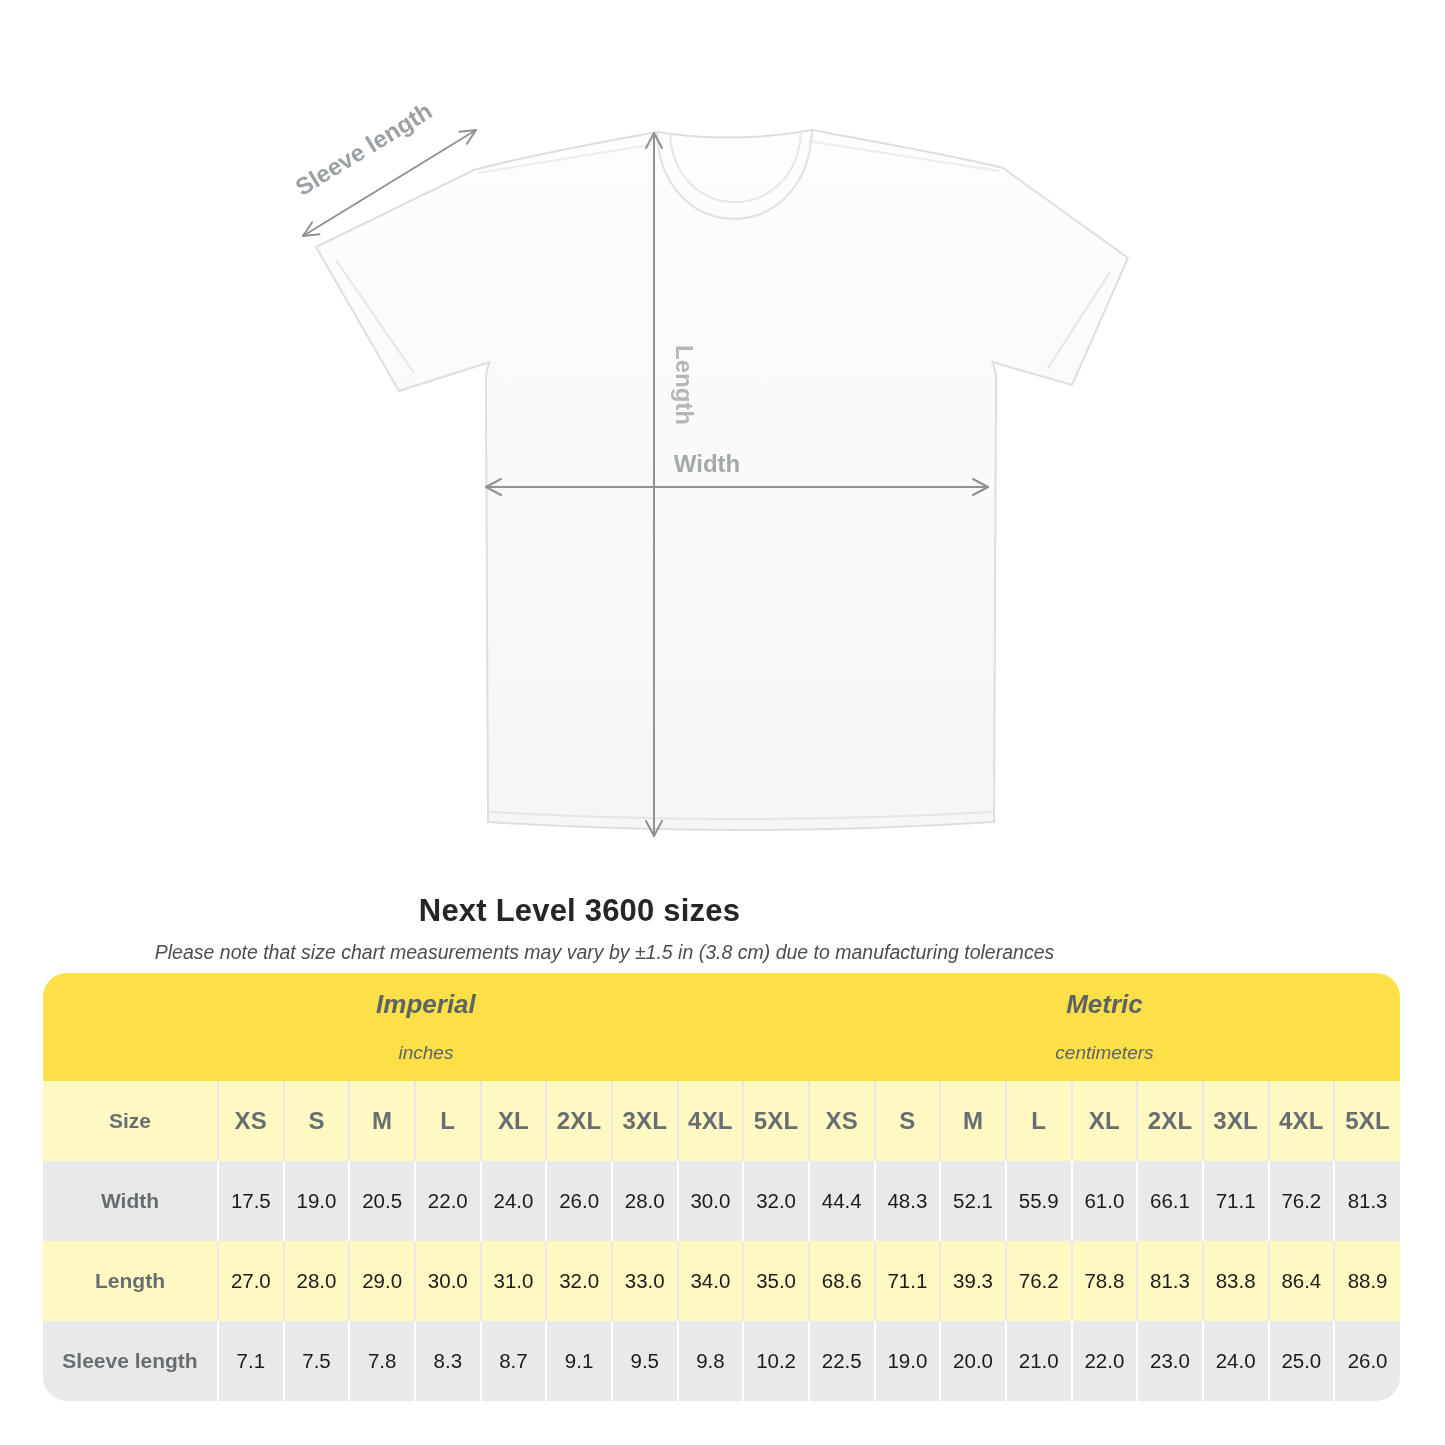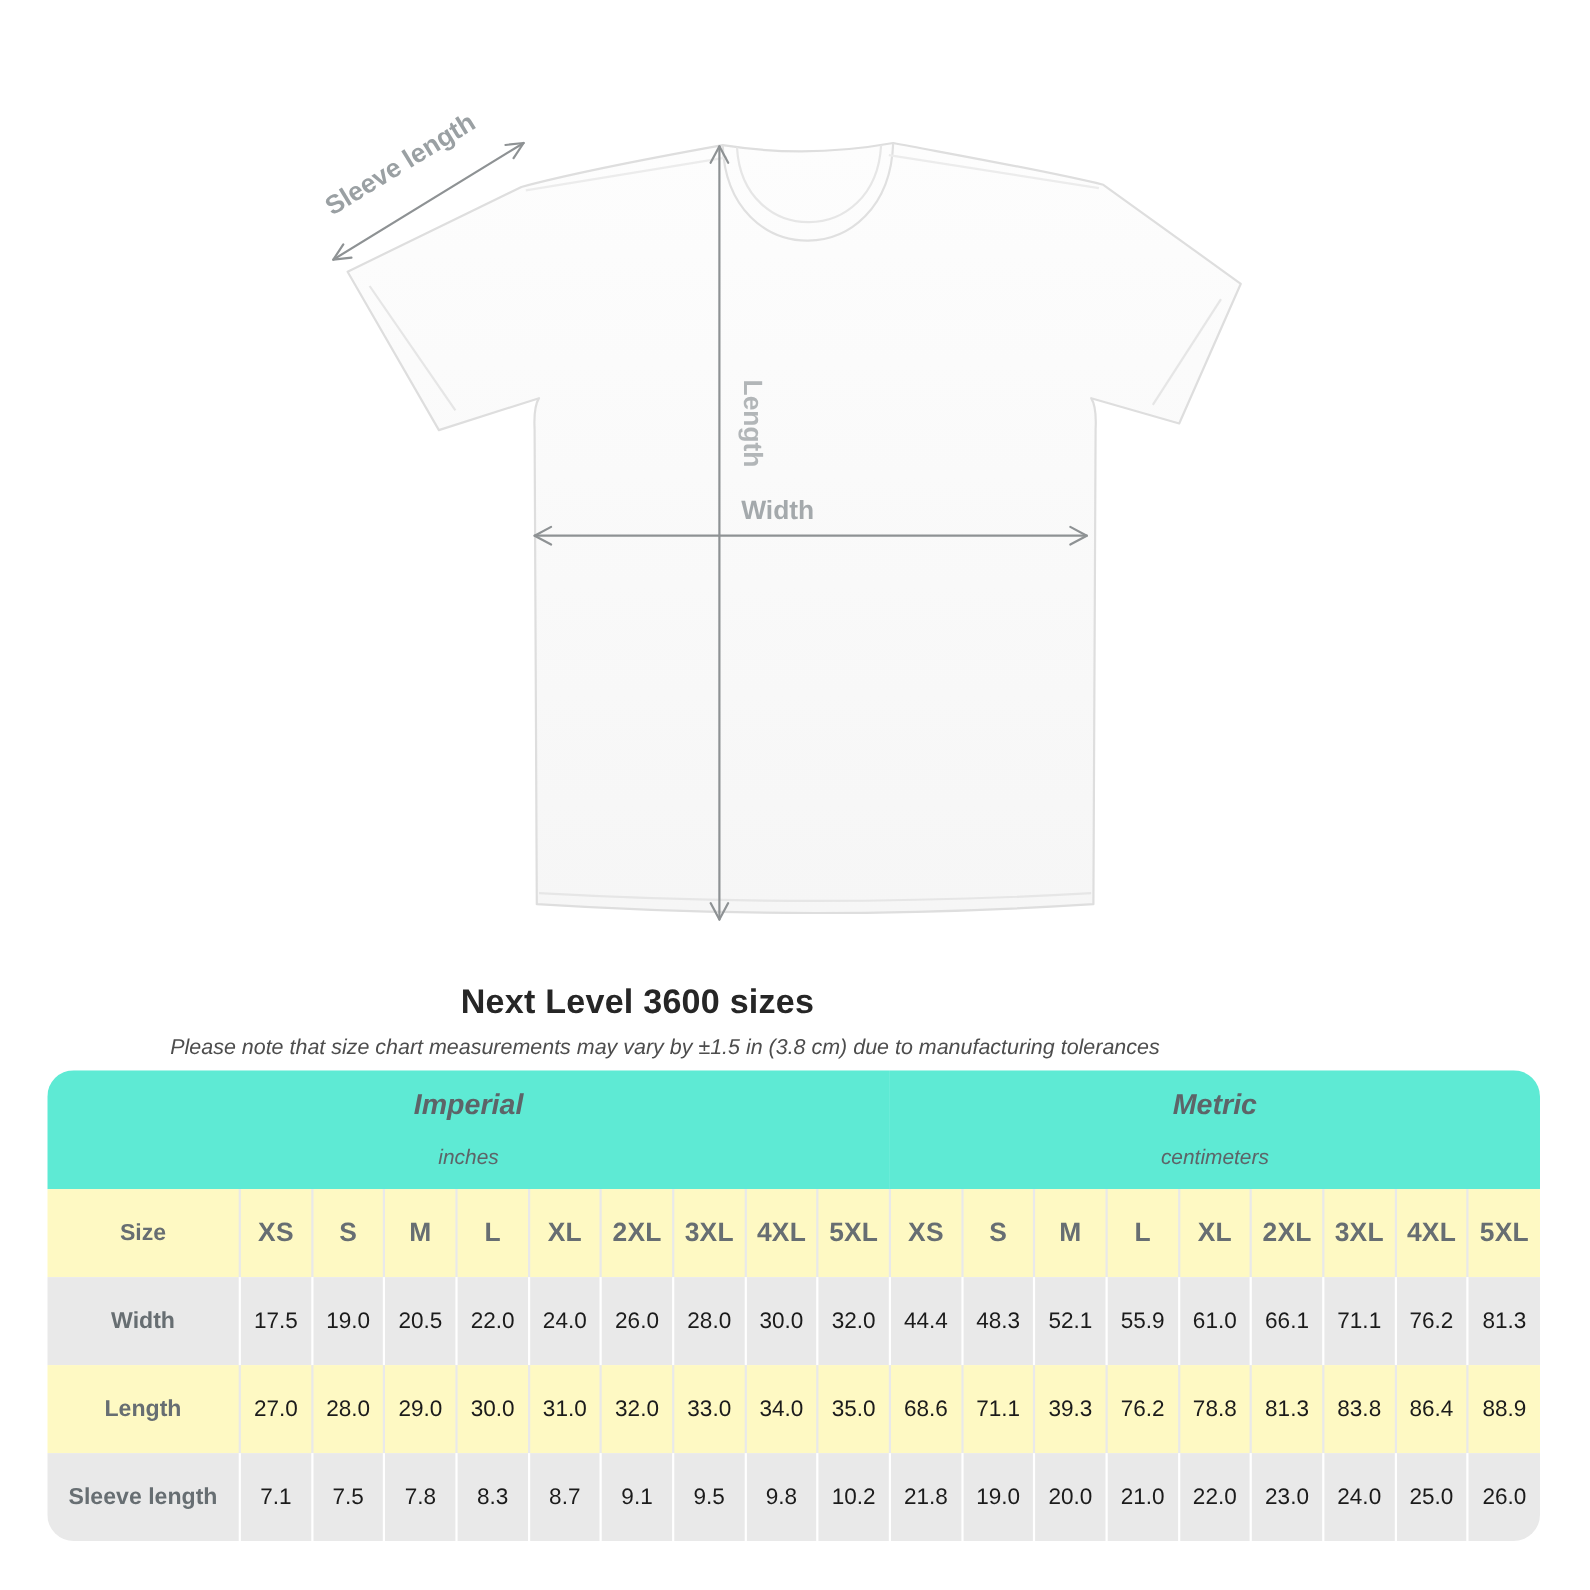--- a/index.html
+++ b/index.html
@@ -22,21 +22,21 @@
 
   .table-wrap{
     position:absolute;top:973px;left:43px;width:1357px;
     border-radius:24px;overflow:hidden;background:#ffffff;
   }
   table.size-table{
     width:100%;border-collapse:collapse;table-layout:fixed;
   }
   table.size-table col.c-label{width:175px;}
   .band-cell{
-    height:108px;background:#5eead4;text-align:center;vertical-align:middle;padding:0;
+    height:108px;background:#fde047;text-align:center;vertical-align:middle;padding:0;
   }
   .unit-title{font-size:26px;font-weight:bold;font-style:italic;color:#5d6468;line-height:1.25;}
   .unit-sub{font-size:19px;font-style:italic;font-weight:normal;color:#5d6468;line-height:1.3;margin-top:20px;}
 
   table.size-table td, table.size-table th{padding:0;text-align:center;vertical-align:middle;}
   tr.data-row td, tr.data-row th{height:80px;}
 
   th.lbl{font-size:21px;font-weight:bold;color:#676e72;}
   td.val{border-left:2px solid transparent;}
   td.szh{font-size:24px;font-weight:bold;color:#676e72;letter-spacing:.2px;}
@@ -208,21 +208,21 @@
         <th class="lbl">Sleeve length</th>
         <td class="val num">7.1</td>
         <td class="val num">7.5</td>
         <td class="val num">7.8</td>
         <td class="val num">8.3</td>
         <td class="val num">8.7</td>
         <td class="val num">9.1</td>
         <td class="val num">9.5</td>
         <td class="val num">9.8</td>
         <td class="val num">10.2</td>
-        <td class="val num">21.8</td>
+        <td class="val num">22.5</td>
         <td class="val num">19.0</td>
         <td class="val num">20.0</td>
         <td class="val num">21.0</td>
         <td class="val num">22.0</td>
         <td class="val num">23.0</td>
         <td class="val num">24.0</td>
         <td class="val num">25.0</td>
         <td class="val num">26.0</td>
       </tr>
     </tbody>

